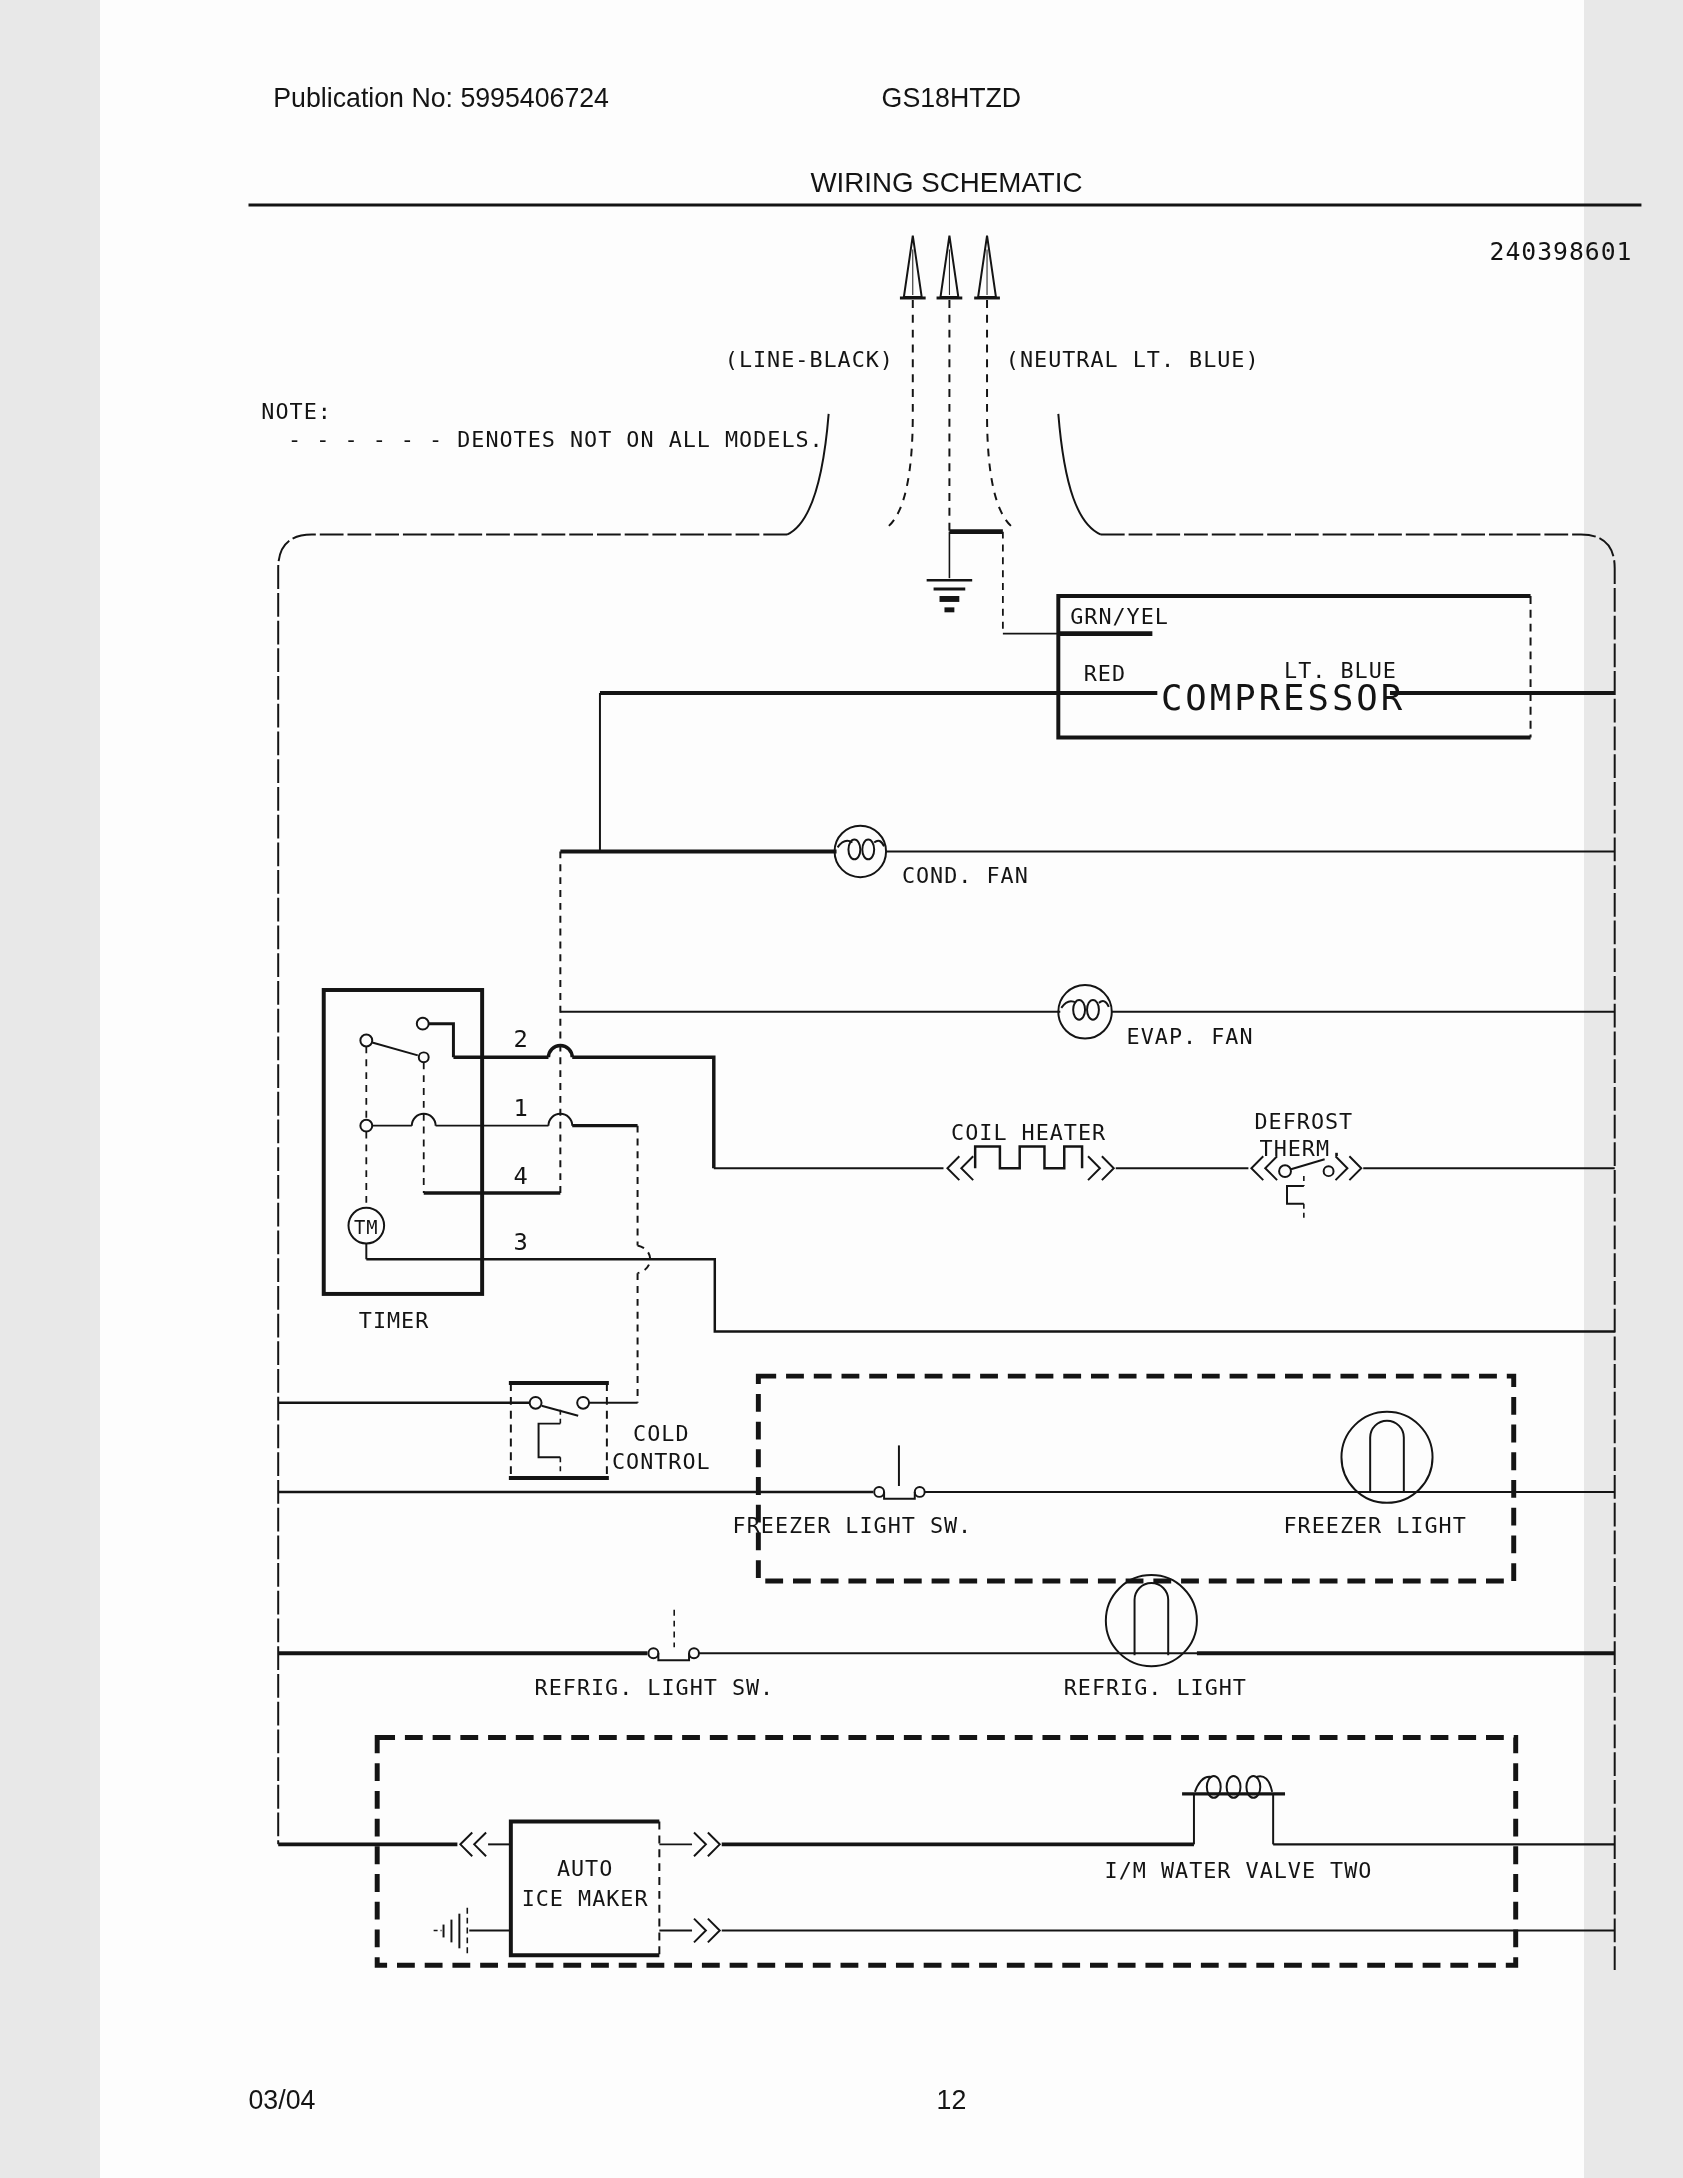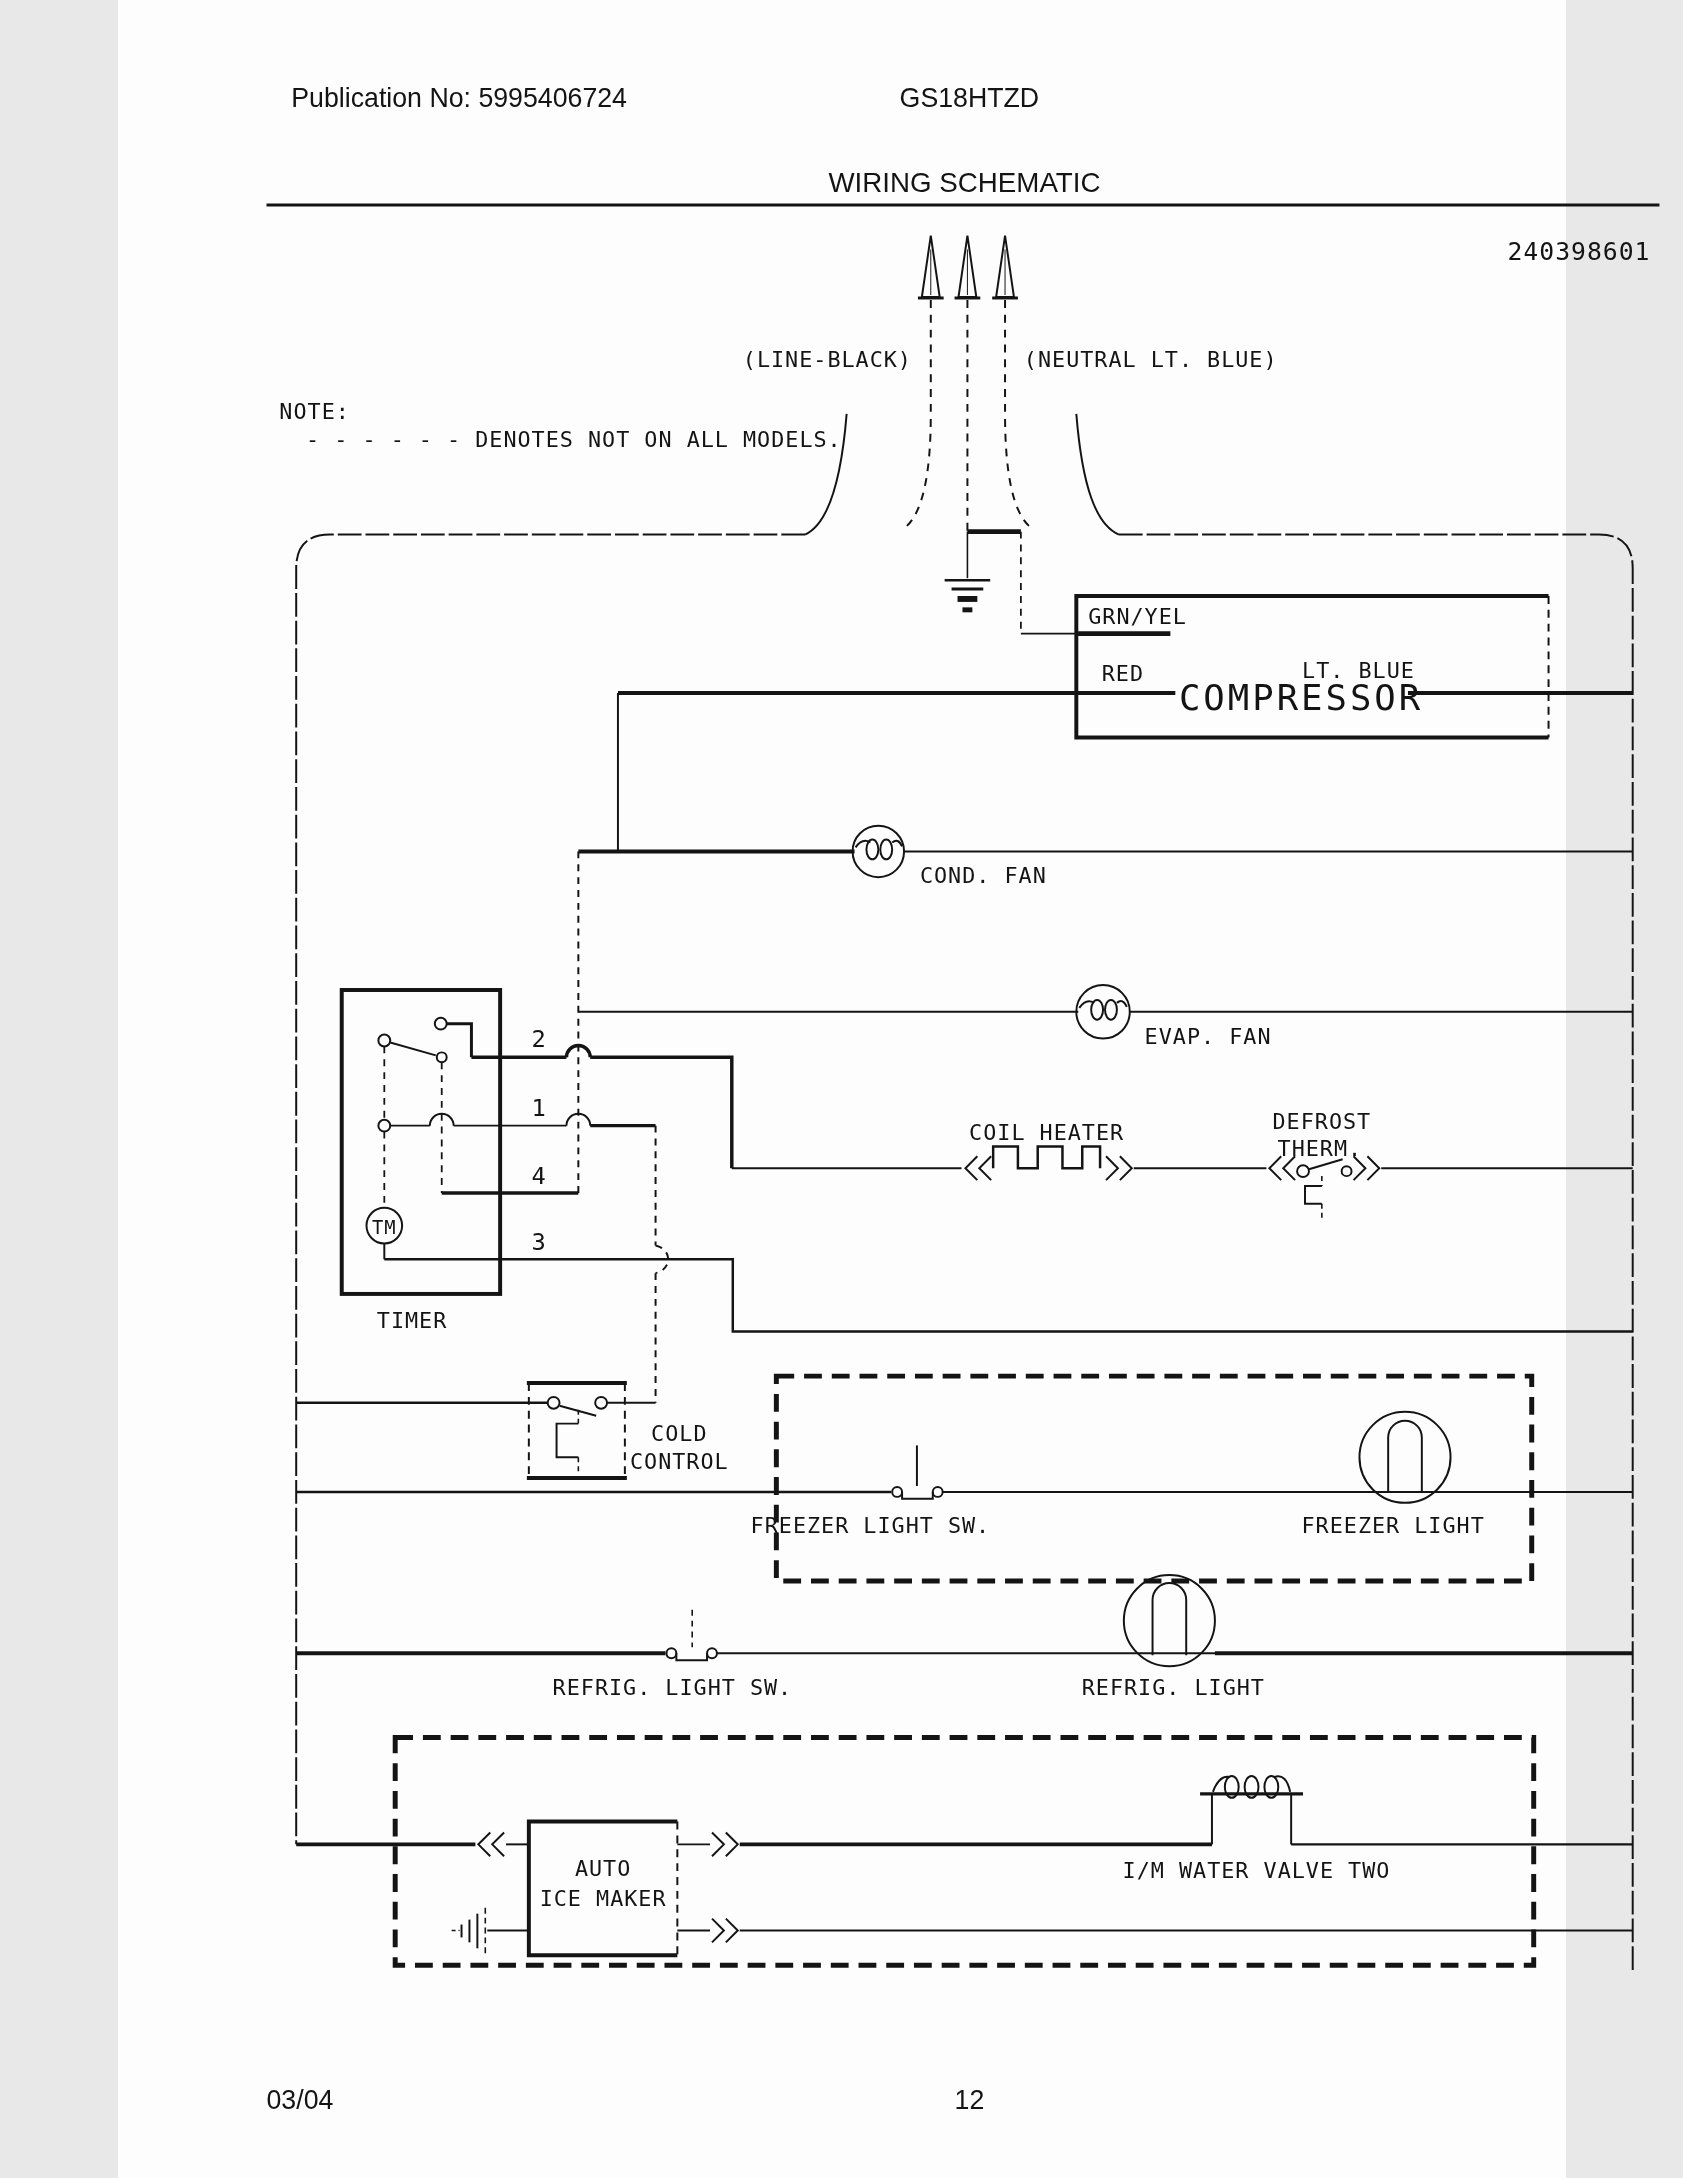--- a/index.html
+++ b/index.html
@@ -1,17 +1,17 @@
 <!DOCTYPE html>
 <html><head>
 <meta charset="utf-8">
 <style>
   html,body{margin:0;padding:0;background:#e8e8e8;}
   .page{position:relative;width:1448px;height:2178px;background:#fdfdfd;margin:0 auto;
-        font-family:"DejaVu Sans Mono", monospace;}
+        font-family:"DejaVu Sans Mono", monospace;padding-left:36px;}
   svg{position:absolute;left:0;top:0;}
   svg text{fill:#141414;}
   .hdr{font-family:"Liberation Sans", sans-serif;font-size:27px;}
   .hdr2{font-family:"Liberation Sans", sans-serif;font-size:28px;}
   .lbl{font-size:22px;letter-spacing:1px;}
   .num{font-size:24px;}
   .big{font-size:36px;letter-spacing:3px;}
   .w{stroke:#141414;fill:none;}
 </style>
 </head>

